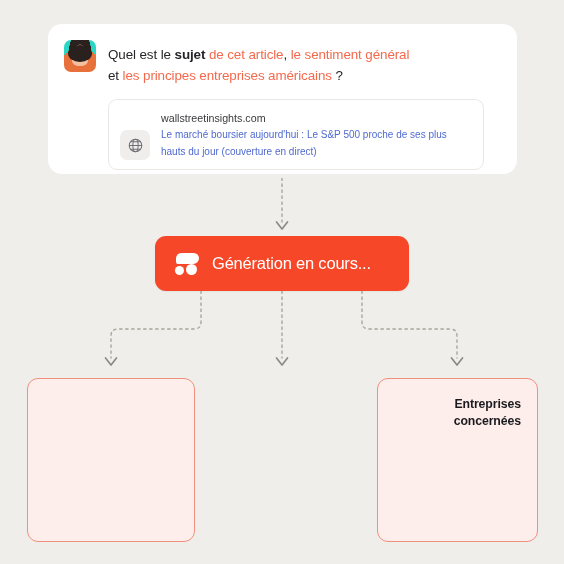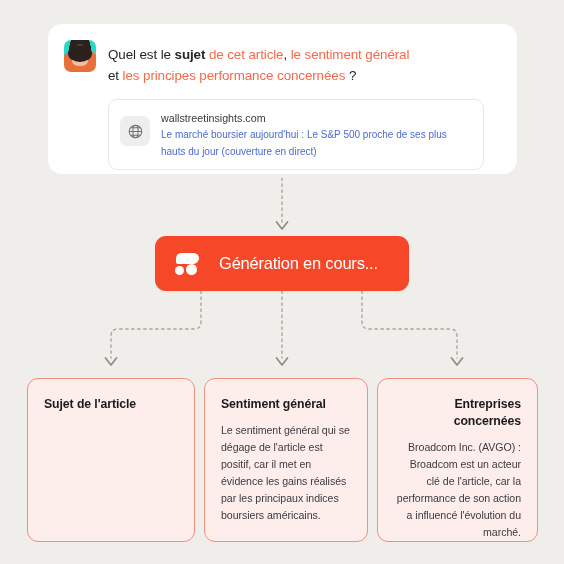--- a/index.html
+++ b/index.html
@@ -68,21 +68,21 @@
   
   .link-card {
     margin:13px 0 0 44px;
     width:376px;
     border:1px solid #e9e8e4;
     border-radius:9px;
     background:#fff;
     padding:9px 11px;
     display:flex;
     gap:11px;
-    align-items:flex-start;
+    align-items:flex-end;
   }
   .globe-box {
     width:30px; height:30px;
     border-radius:7px;
     background:#efeeec;
     flex:0 0 30px;
     display:flex; align-items:center; justify-content:center;
     margin-top:7px;
   }
   .globe-box svg { display:block; }
@@ -102,21 +102,21 @@
   
   .conn-top { position:absolute; left:270px; top:178px; width:24px; height:58px; }
 
   
   .gen-btn {
     position:absolute;
     left:155px; top:236px;
     width:254px; height:55px;
     background:#f64728;
     border-radius:11px;
-    display:flex; align-items:center; gap:20px;
+    display:flex; align-items:center; gap:13px;
     padding-left:20px;
     box-shadow:0 1px 2px rgba(0,0,0,0.05);
     cursor:pointer;
   }
   .gen-icon { position:relative; width:24px; height:22px; flex:0 0 24px; }
   .gen-icon .blob {
     position:absolute; left:1px; top:0;
     width:23px; height:11.5px;
     background:#fff;
     border-radius:8px 8px 9px 4px;
@@ -168,21 +168,21 @@
 </style>
 </head>
 <body>
 
 <div class="page">
 
   <div class="prompt-card">
     <div class="prompt-row">
       <div class="avatar"></div>
       <div class="q-text">
-        <span>Quel est le </span><span style="font-weight:600;">sujet</span><span> </span><span class="hl">de cet article</span><span>, </span><span class="hl">le sentiment général</span><br><span>et </span><span class="hl">les principes performance concernées</span><span> ?</span>
+        <span>Quel est le </span><span style="font-weight:600;">sujet</span><span> </span><span class="hl">de cet article</span><span>, </span><span class="hl">le sentiment général</span><br><span>et </span><span class="hl">les principes entreprises américains</span><span> ?</span>
       </div>
     </div>
 
     <div class="link-card">
       <div class="globe-box">
         <svg width="17" height="17" viewBox="0 0 20 20" fill="none" stroke="#6f6f74" stroke-width="1.2">
           <circle cx="10" cy="10" r="7.4"></circle>
           <ellipse cx="10" cy="10" rx="3.1" ry="7.4"></ellipse>
           <line x1="2.6" y1="10" x2="17.4" y2="10"></line>
           <line x1="4.1" y1="5.6" x2="15.9" y2="5.6"></line>
@@ -218,25 +218,19 @@
     </g>
     <g fill="none" stroke="#8d8c83" stroke-width="1.7" stroke-linecap="round" stroke-linejoin="round">
       <polyline points="105.5,67 111,74 116.5,67"></polyline>
       <polyline points="276.5,67 282,74 287.5,67"></polyline>
       <polyline points="451.5,67 457,74 462.5,67"></polyline>
     </g>
   </svg>
 
   <div class="cards">
     <div class="rcard c1">
-      <h3>Sujet de l'article</h3>
-    </div>
-    <div class="rcard c2">
-      <h3>Sentiment général</h3>
-      <p>Le sentiment général qui se dégage de l'article est positif, car il met en évidence les gains réalisés par les principaux indices boursiers américains.</p>
     </div>
     <div class="rcard c3">
       <h3>Entreprises concernées</h3>
-      <p>Broadcom Inc. (AVGO) : Broadcom est un acteur clé de l'article, car la performance de son action a influencé l'évolution du marché.</p>
     </div>
   </div>
 
 </div>
 
 </body></html>

